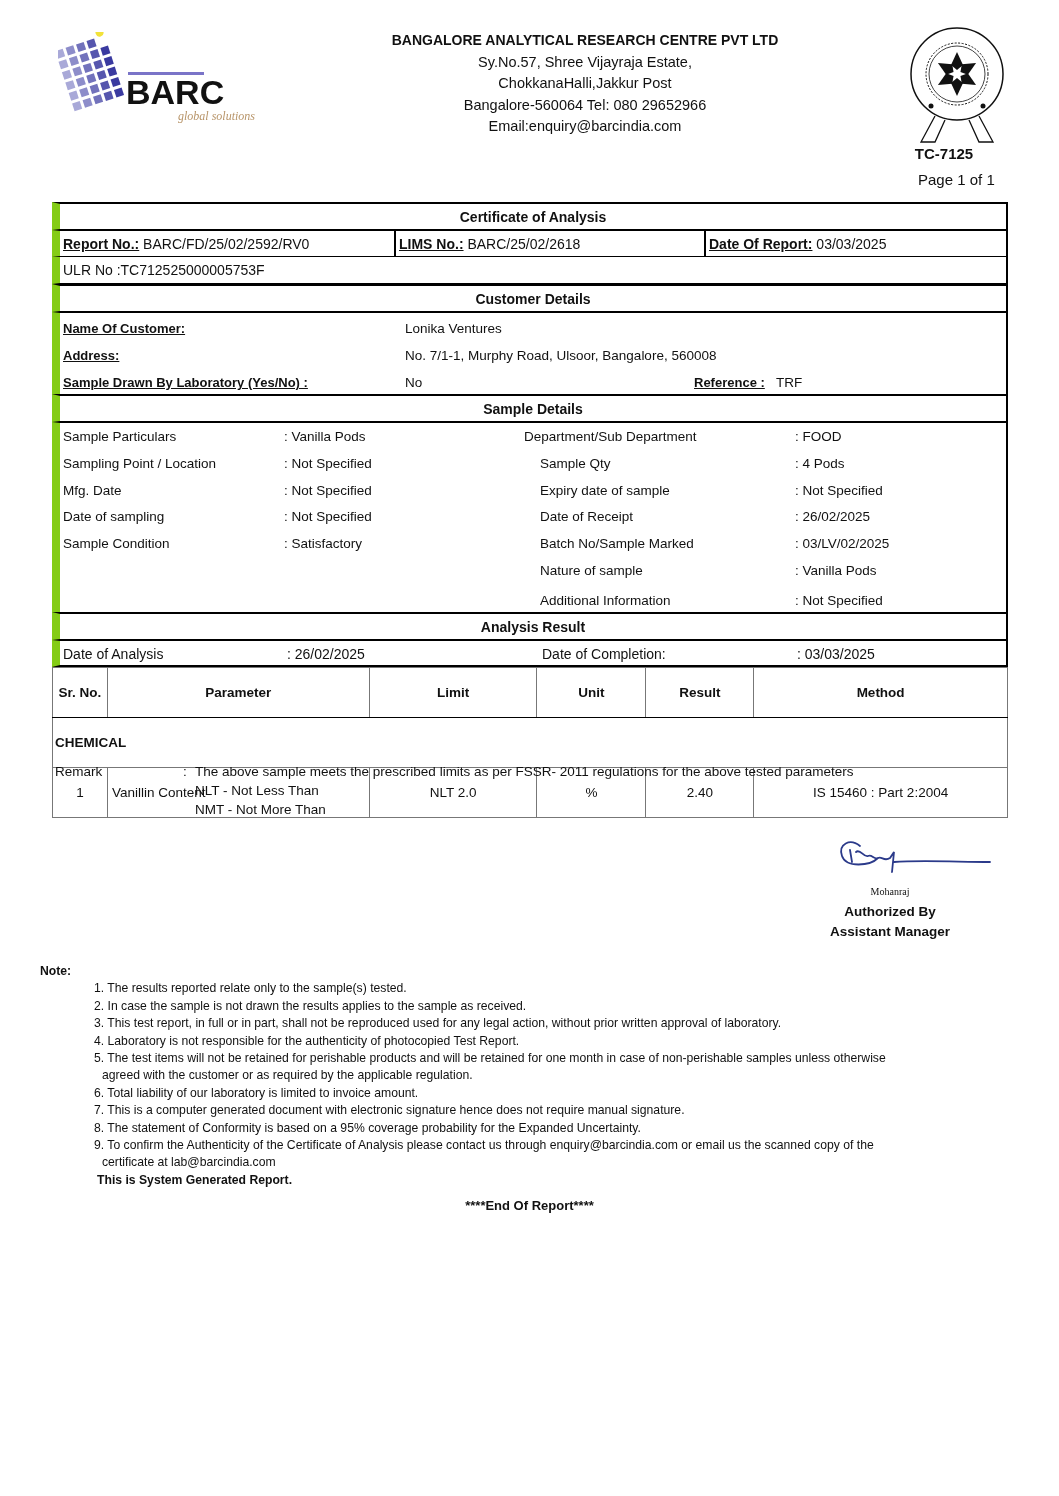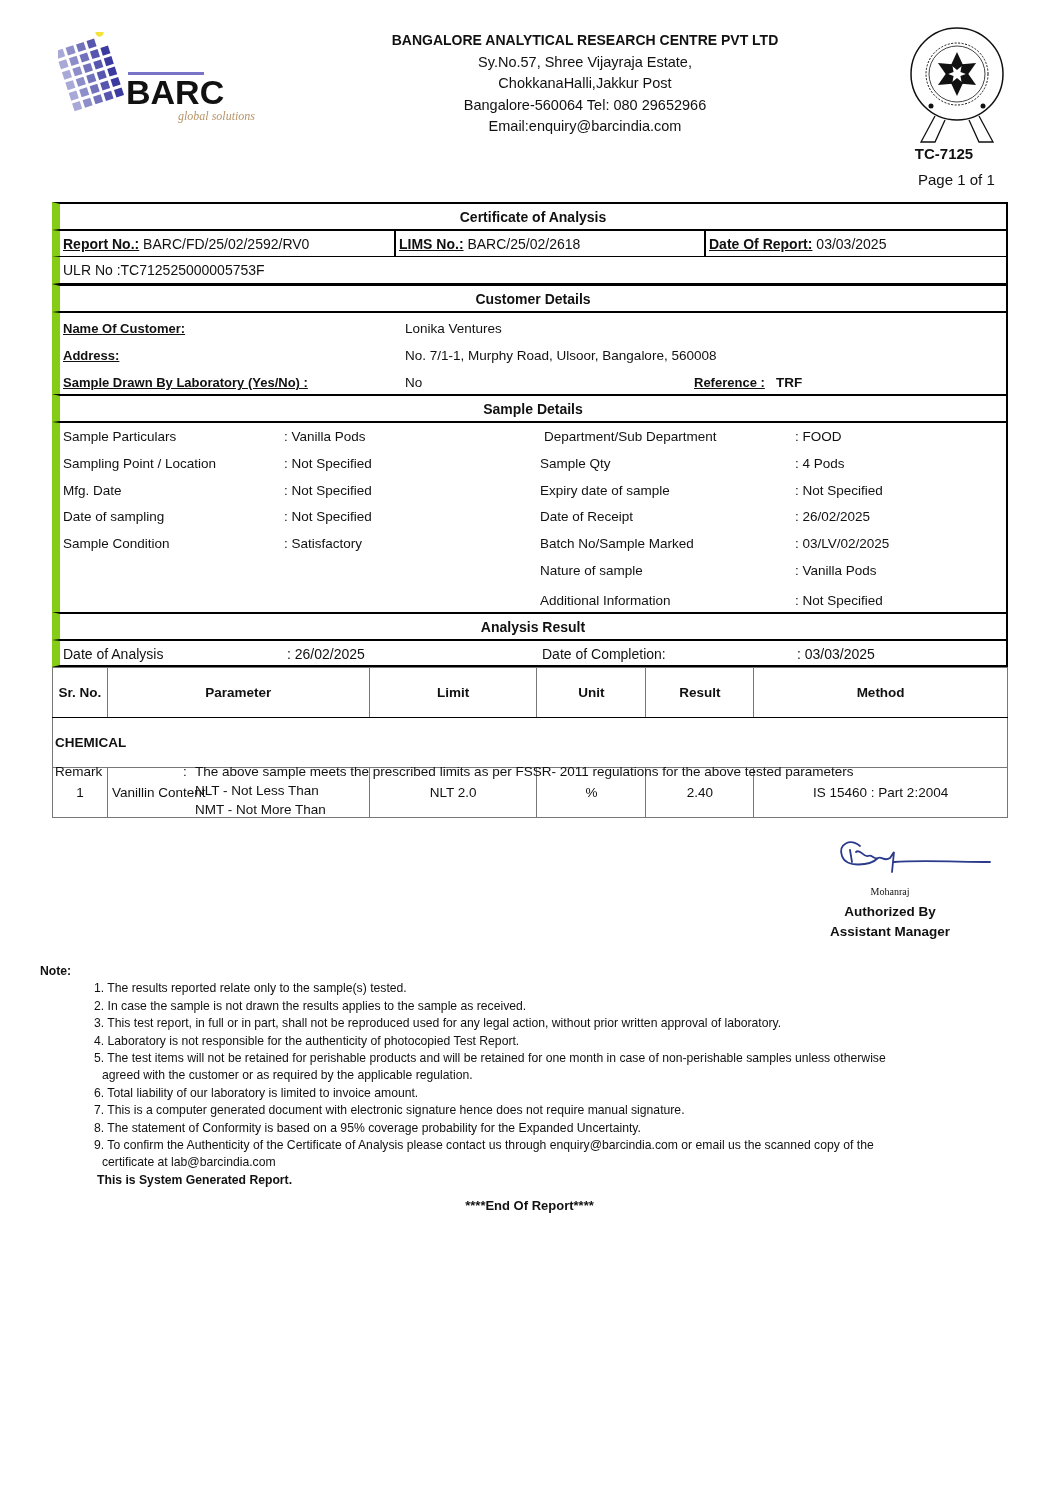--- a/index.html
+++ b/index.html
@@ -156,40 +156,40 @@
   <div class="row hdr-row">Customer Details</div>
 
   <div class="row kv-area" style="height:82px; border-top:1px solid #000;">
     <div class="kv-line lbl-b" style="left:3px;top:8px;font-size:13px;">Name Of Customer:</div>
     <div class="kv-line" style="left:345px;top:8px;">Lonika Ventures</div>
     <div class="kv-line lbl-b" style="left:3px;top:35px;font-size:13px;">Address:</div>
     <div class="kv-line" style="left:345px;top:35px;">No. 7/1-1, Murphy Road, Ulsoor, Bangalore, 560008</div>
     <div class="kv-line lbl-b" style="left:3px;top:62px;font-size:13px;">Sample Drawn By Laboratory (Yes/No) :</div>
     <div class="kv-line" style="left:345px;top:62px;">No</div>
     <div class="kv-line lbl-b" style="left:634px;top:62px;font-size:13px;">Reference :</div>
-    <div class="kv-line" style="left:716px;top:62px;font-weight:bold;">TRF</div>
+    <div class="kv-line" style="left:716px;top:62px;">TRF</div>
   </div>
 
   <div class="row hdr-row" style="border-top:2px solid #000;">Sample Details</div>
 
   <div class="row kv-area" style="height:190px; border-top:1px solid #000;">
     <div id="sample-left">
         <div class="kv-line" style="left: 3px; top: 6px;">Sample Particulars</div>
         <div class="kv-line" style="left: 224px; top: 6px;">: Vanilla Pods</div>
         <div class="kv-line" style="left: 3px; top: 32.8px;">Sampling Point / Location</div>
         <div class="kv-line" style="left: 224px; top: 32.8px;">: Not Specified</div>
         <div class="kv-line" style="left: 3px; top: 59.6px;">Mfg. Date</div>
         <div class="kv-line" style="left: 224px; top: 59.6px;">: Not Specified</div>
         <div class="kv-line" style="left: 3px; top: 86.4px;">Date of sampling</div>
         <div class="kv-line" style="left: 224px; top: 86.4px;">: Not Specified</div>
         <div class="kv-line" style="left: 3px; top: 113.2px;">Sample Condition</div>
         <div class="kv-line" style="left: 224px; top: 113.2px;">: Satisfactory</div>
       </div>
     <div id="sample-right">
-        <div class="kv-line" style="left: 484px; top: 6px; text-align: center;">Department/Sub Department</div>
+        <div class="kv-line" style="left: 464px; top: 6px; text-align: center;">Department/Sub Department</div>
         <div class="kv-line" style="left: 735px; top: 6px;">: FOOD</div>
         <div class="kv-line" style="left: 480px; top: 32.8px;">Sample Qty</div>
         <div class="kv-line" style="left: 735px; top: 32.8px;">: 4 Pods</div>
         <div class="kv-line" style="left: 480px; top: 59.6px;">Expiry date of sample</div>
         <div class="kv-line" style="left: 735px; top: 59.6px;">: Not Specified</div>
         <div class="kv-line" style="left: 480px; top: 86.4px;">Date of Receipt</div>
         <div class="kv-line" style="left: 735px; top: 86.4px;">: 26/02/2025</div>
         <div class="kv-line" style="left: 480px; top: 113.2px;">Batch No/Sample Marked</div>
         <div class="kv-line" style="left: 735px; top: 113.2px;">: 03/LV/02/2025</div>
         <div class="kv-line" style="left: 480px; top: 140px;">Nature of sample</div>

